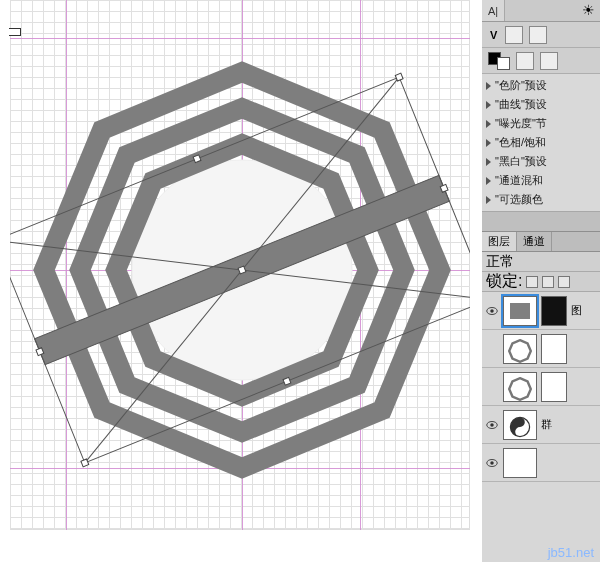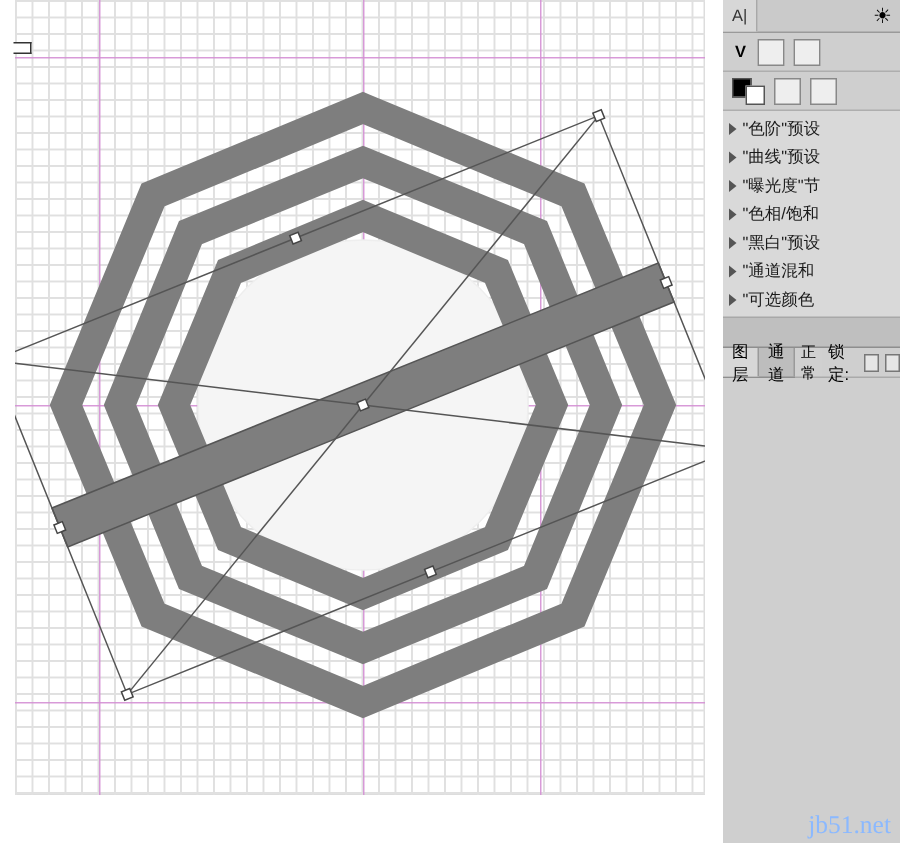--- a/index.html
+++ b/index.html
@@ -33,43 +33,43 @@
 .swatch-pair .s1 { position: absolute; left: 0; top: 0; width: 13px; height: 13px; background: #000; border: 1px solid #555; }
 .swatch-pair .s2 { position: absolute; right: 0; bottom: 0; width: 13px; height: 13px; background: #fff; border: 1px solid #555; }
 
 .adjust-list { background: #d9d9d9; padding: 2px 0; border-bottom: 1px solid #a8a8a8; max-height: 150px; overflow: hidden; }
 .adj-item { height: 19px; display: flex; align-items: center; padding: 0 4px; font-size: 11px; color: #1a1a1a; white-space: nowrap; overflow: hidden; }
 .adj-item .tri { width: 0; height: 0; border-left: 5px solid #555; border-top: 4px solid transparent; border-bottom: 4px solid transparent; margin-right: 4px; flex-shrink: 0; }
 
 .panel-ftr { height: 20px; background: #bfbfbf; border-bottom: 1px solid #8e8e8e; }
 
 
-.layers-panel { flex: 1; background: #cfcfcf; display: flex; flex-direction: row; }
+.layers-panel { flex: 1; background: #cfcfcf; display: flex; flex-direction: column; }
 .lp-tabs { height: 20px; background: #bdbdbd; display: flex; border-bottom: 1px solid #8e8e8e; }
 .lp-tabs .t { padding: 0 6px; display: flex; align-items: center; border-right: 1px solid #9a9a9a; font-size: 11px; }
 .lp-tabs .t.active { background: #d7d7d7; }
-.lp-mode { height: 20px; display: flex; align-items: center; padding: 0 4px; background: #d0d0d0; border-bottom: 1px solid #aaa; font-size: 10px; }
-.lp-locks { height: 20px; display: flex; align-items: center; gap: 4px; padding: 0 4px; background: #cfcfcf; border-bottom: 1px solid #aaa; font-size: 11px; }
+.lp-mode { height: 20px; display: flex; align-items: center; padding: 0 4px; background: #d0d0d0; border-bottom: 1px solid #aaa; font-size: 14px; }
+.lp-locks { height: 20px; display: flex; align-items: center; gap: 4px; padding: 0 4px; background: #cfcfcf; border-bottom: 1px solid #aaa; font-size: 16px; }
 .lock-ic { width: 12px; height: 12px; border: 1px solid #777; background: #e6e6e6; }
 
 .layer-rows { flex: 1; background: #d7d7d7; overflow: hidden; }
 .layer { height: 38px; display: flex; align-items: center; border-bottom: 1px solid #b4b4b4; padding: 0 3px; gap: 4px; }
 .layer .eye { width: 14px; height: 14px; flex-shrink: 0; }
 .layer .eye svg { width: 100%; height: 100%; }
 .layer .thumb { width: 34px; height: 30px; border: 1px solid #666; background: #fff; flex-shrink: 0; position: relative; }
 .layer .thumb.sel { outline: 2px solid #3b8cde; }
 .layer .thumb .mini-oct { position: absolute; inset: 4px; }
 .layer .thumb.sq::after { content: ""; position: absolute; inset: 6px; background: #808080; }
 .layer .mask { width: 26px; height: 30px; border: 1px solid #666; background: #fff; flex-shrink: 0; }
 .layer .mask.blk { background: #111; }
 .layer .name { font-size: 11px; white-space: nowrap; overflow: hidden; }
 
 
 .wm { position: absolute; right: 6px; bottom: 2px; z-index: 50; text-align: right; font-family: sans-serif; pointer-events: none; }
-.wm .url { color: #8bb9ff; font-size: 17px; font-family: Liberation Serif, serif; }
+.wm .url { color: #8bb9ff; font-size: 13px; }
 .wm .txt { color: #fff; background: #1f3f68; font-size: 18px; padding: 2px 10px; font-style: italic; font-weight: bold; letter-spacing: 1px; }
 </style>
 </head>
 <body>
 
 <div class="canvas-wrap">
   <div class="doc-area">
     <div class="grid"></div>
     <div class="ruler-mark"></div>
 

